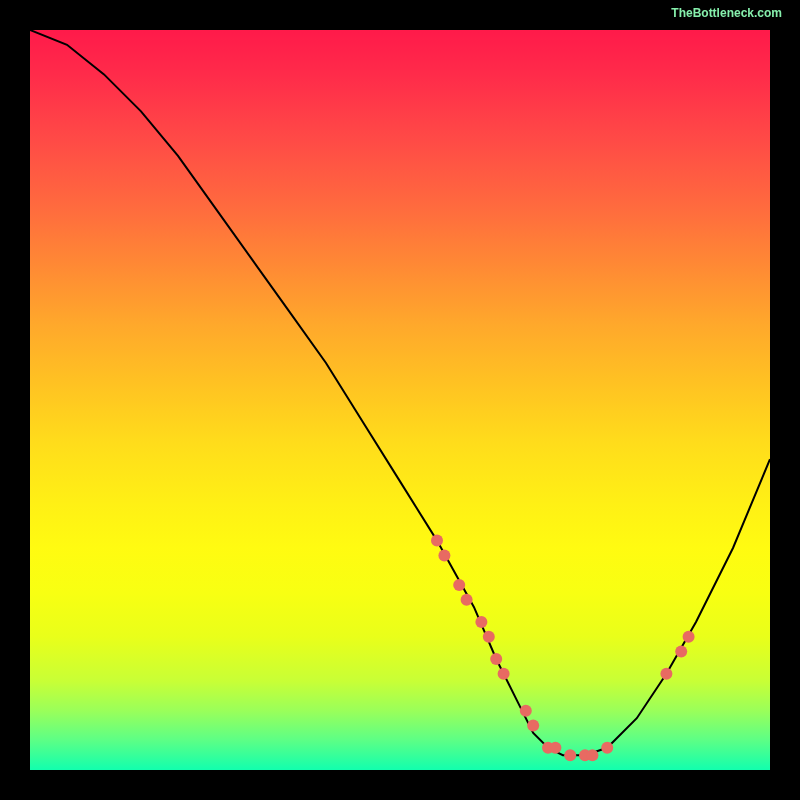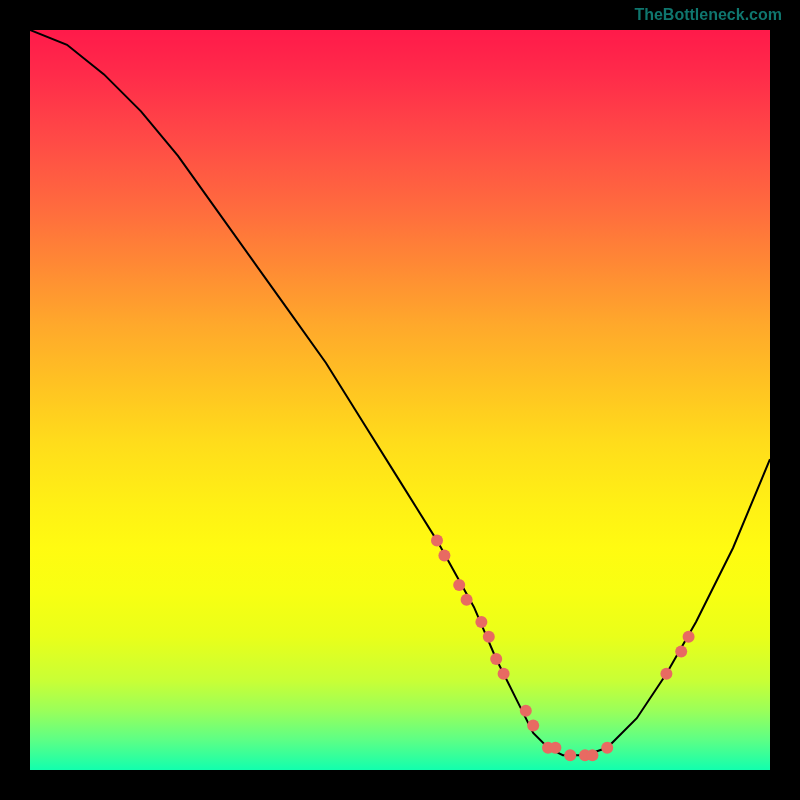--- a/index.html
+++ b/index.html
@@ -8,23 +8,23 @@
     height: 800px;
     background: #000;
     overflow: hidden;
     position: relative;
   }
   .watermark {
     position: absolute;
     top: 6px;
     right: 18px;
     z-index: 10;
-    color: #0f766e;
+    color: #86efac;
     font-family: Arial, Helvetica, sans-serif;
-    font-size: 16px;
+    font-size: 12px;
     font-weight: bold;
   }
   .plot-area {
     position: absolute;
     left: 30px;
     top: 30px;
     width: 740px;
     height: 740px;
     overflow: hidden;
   }

